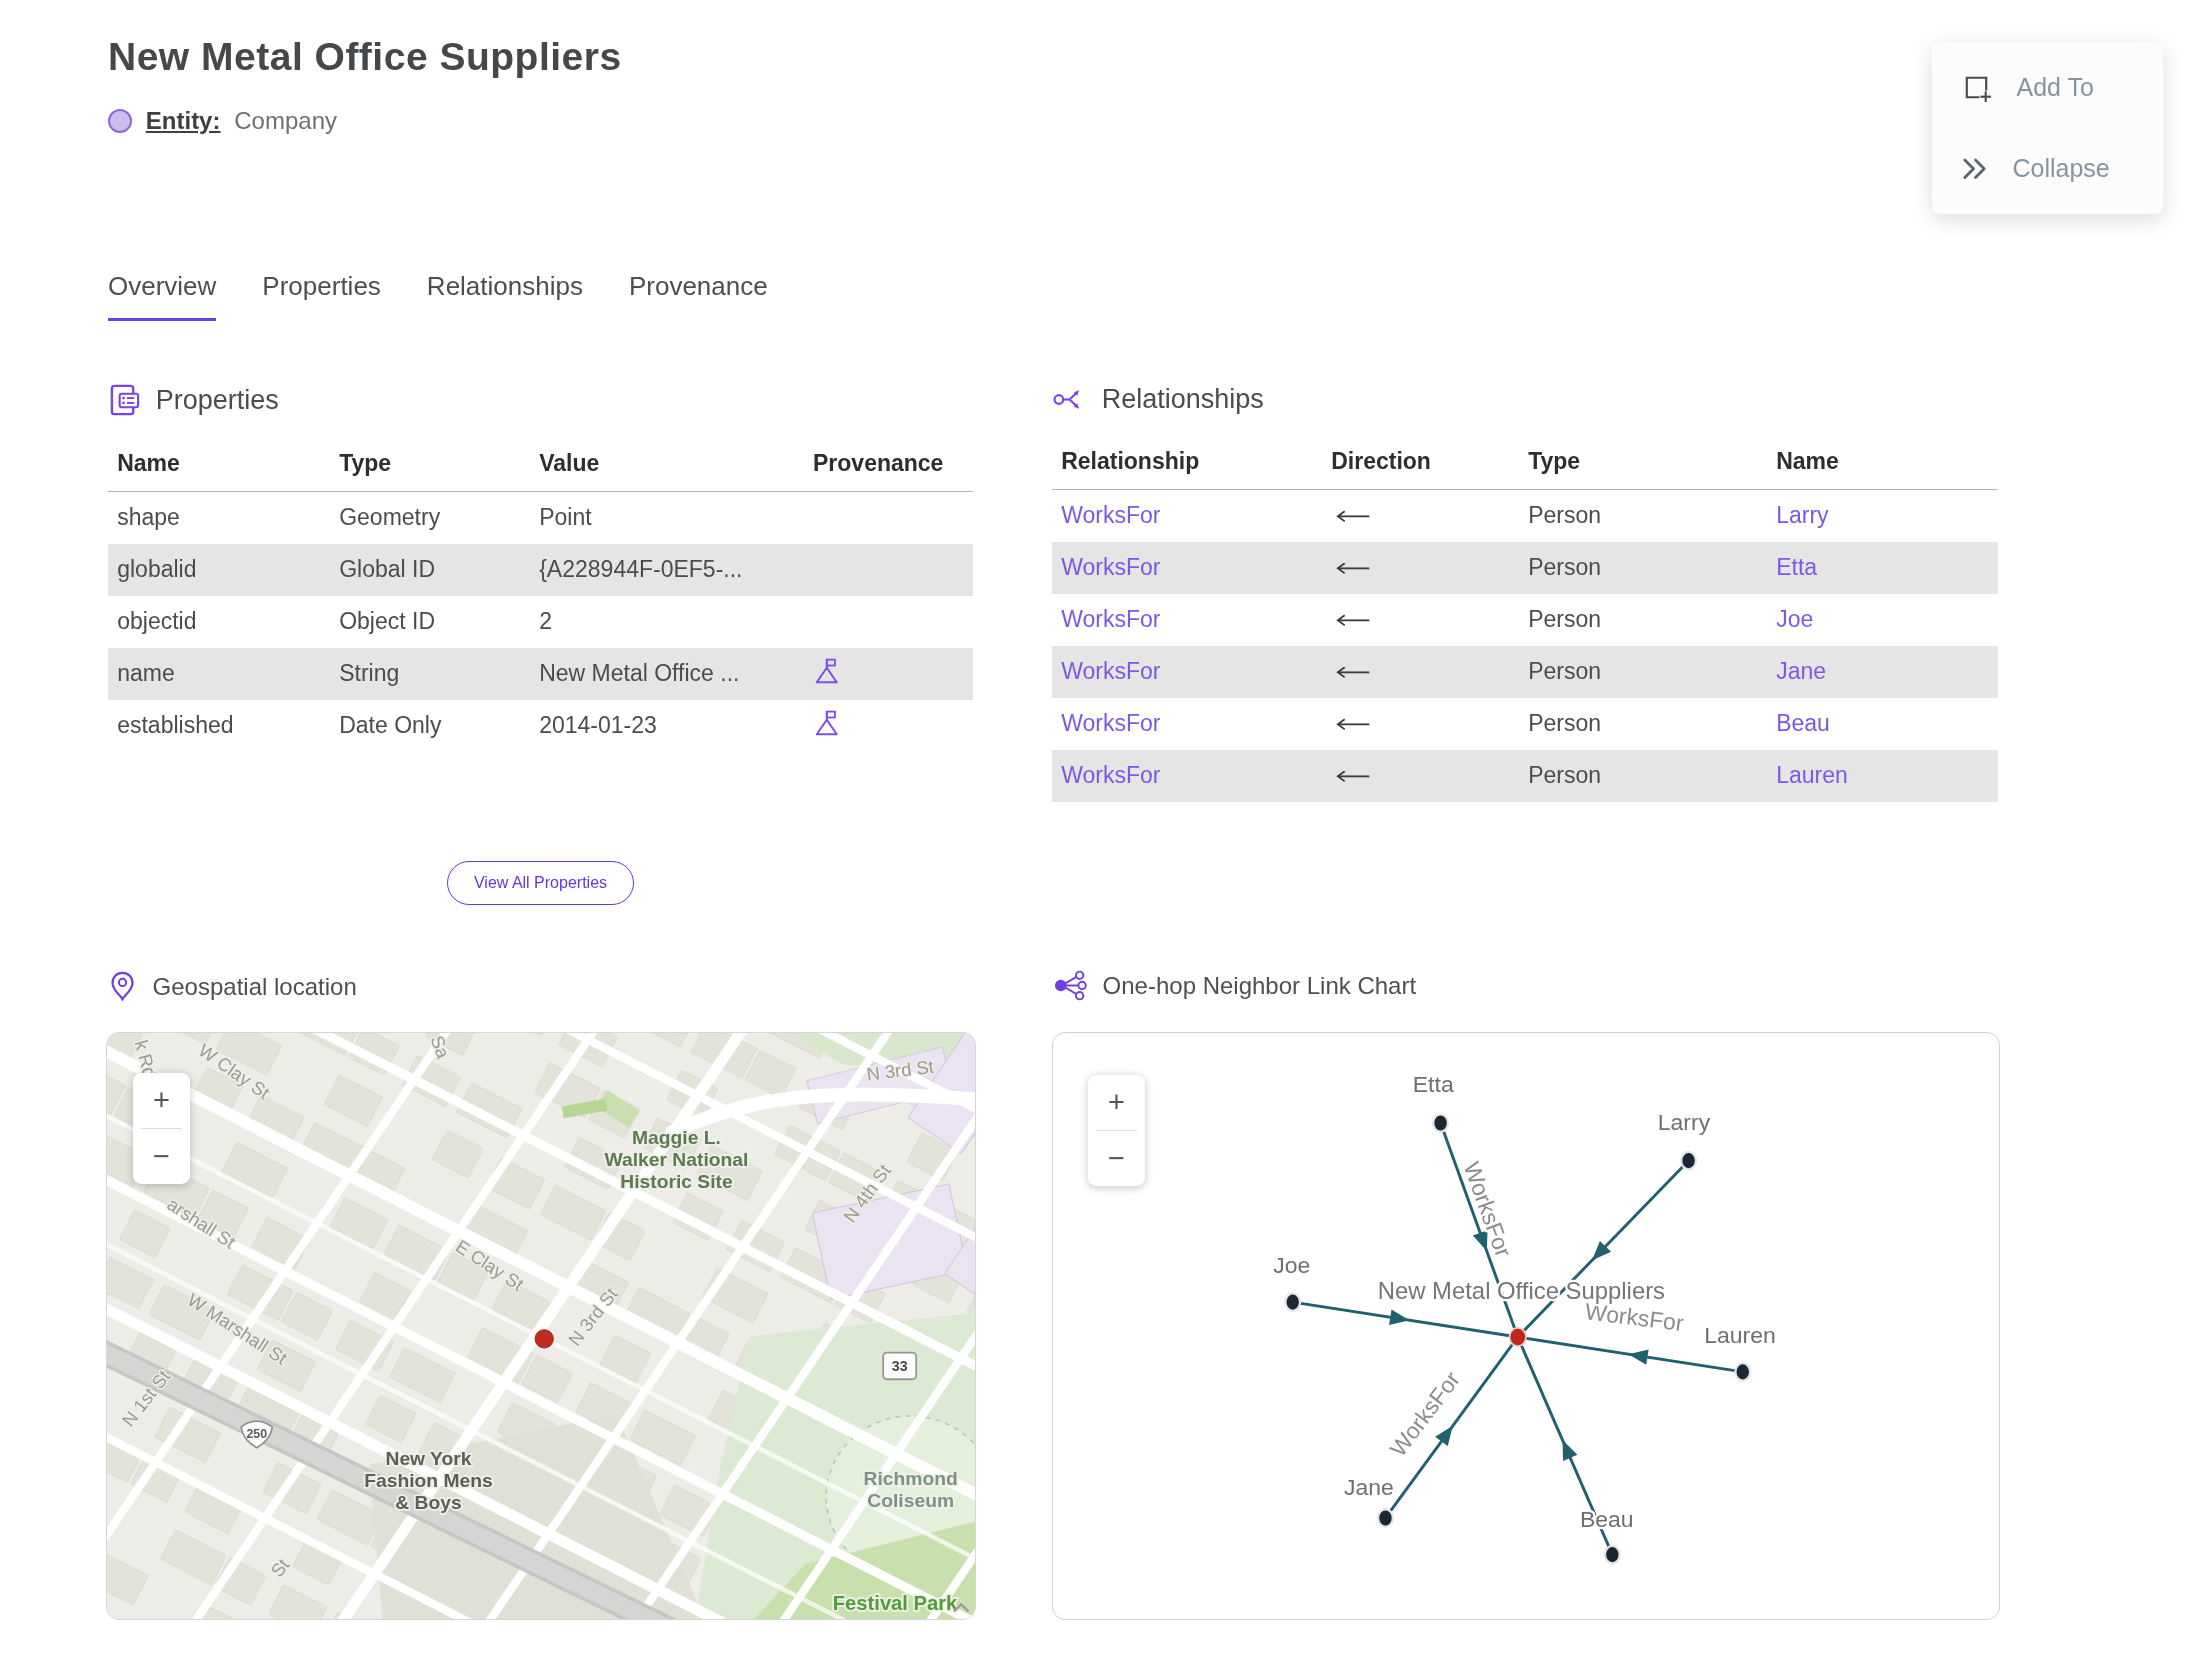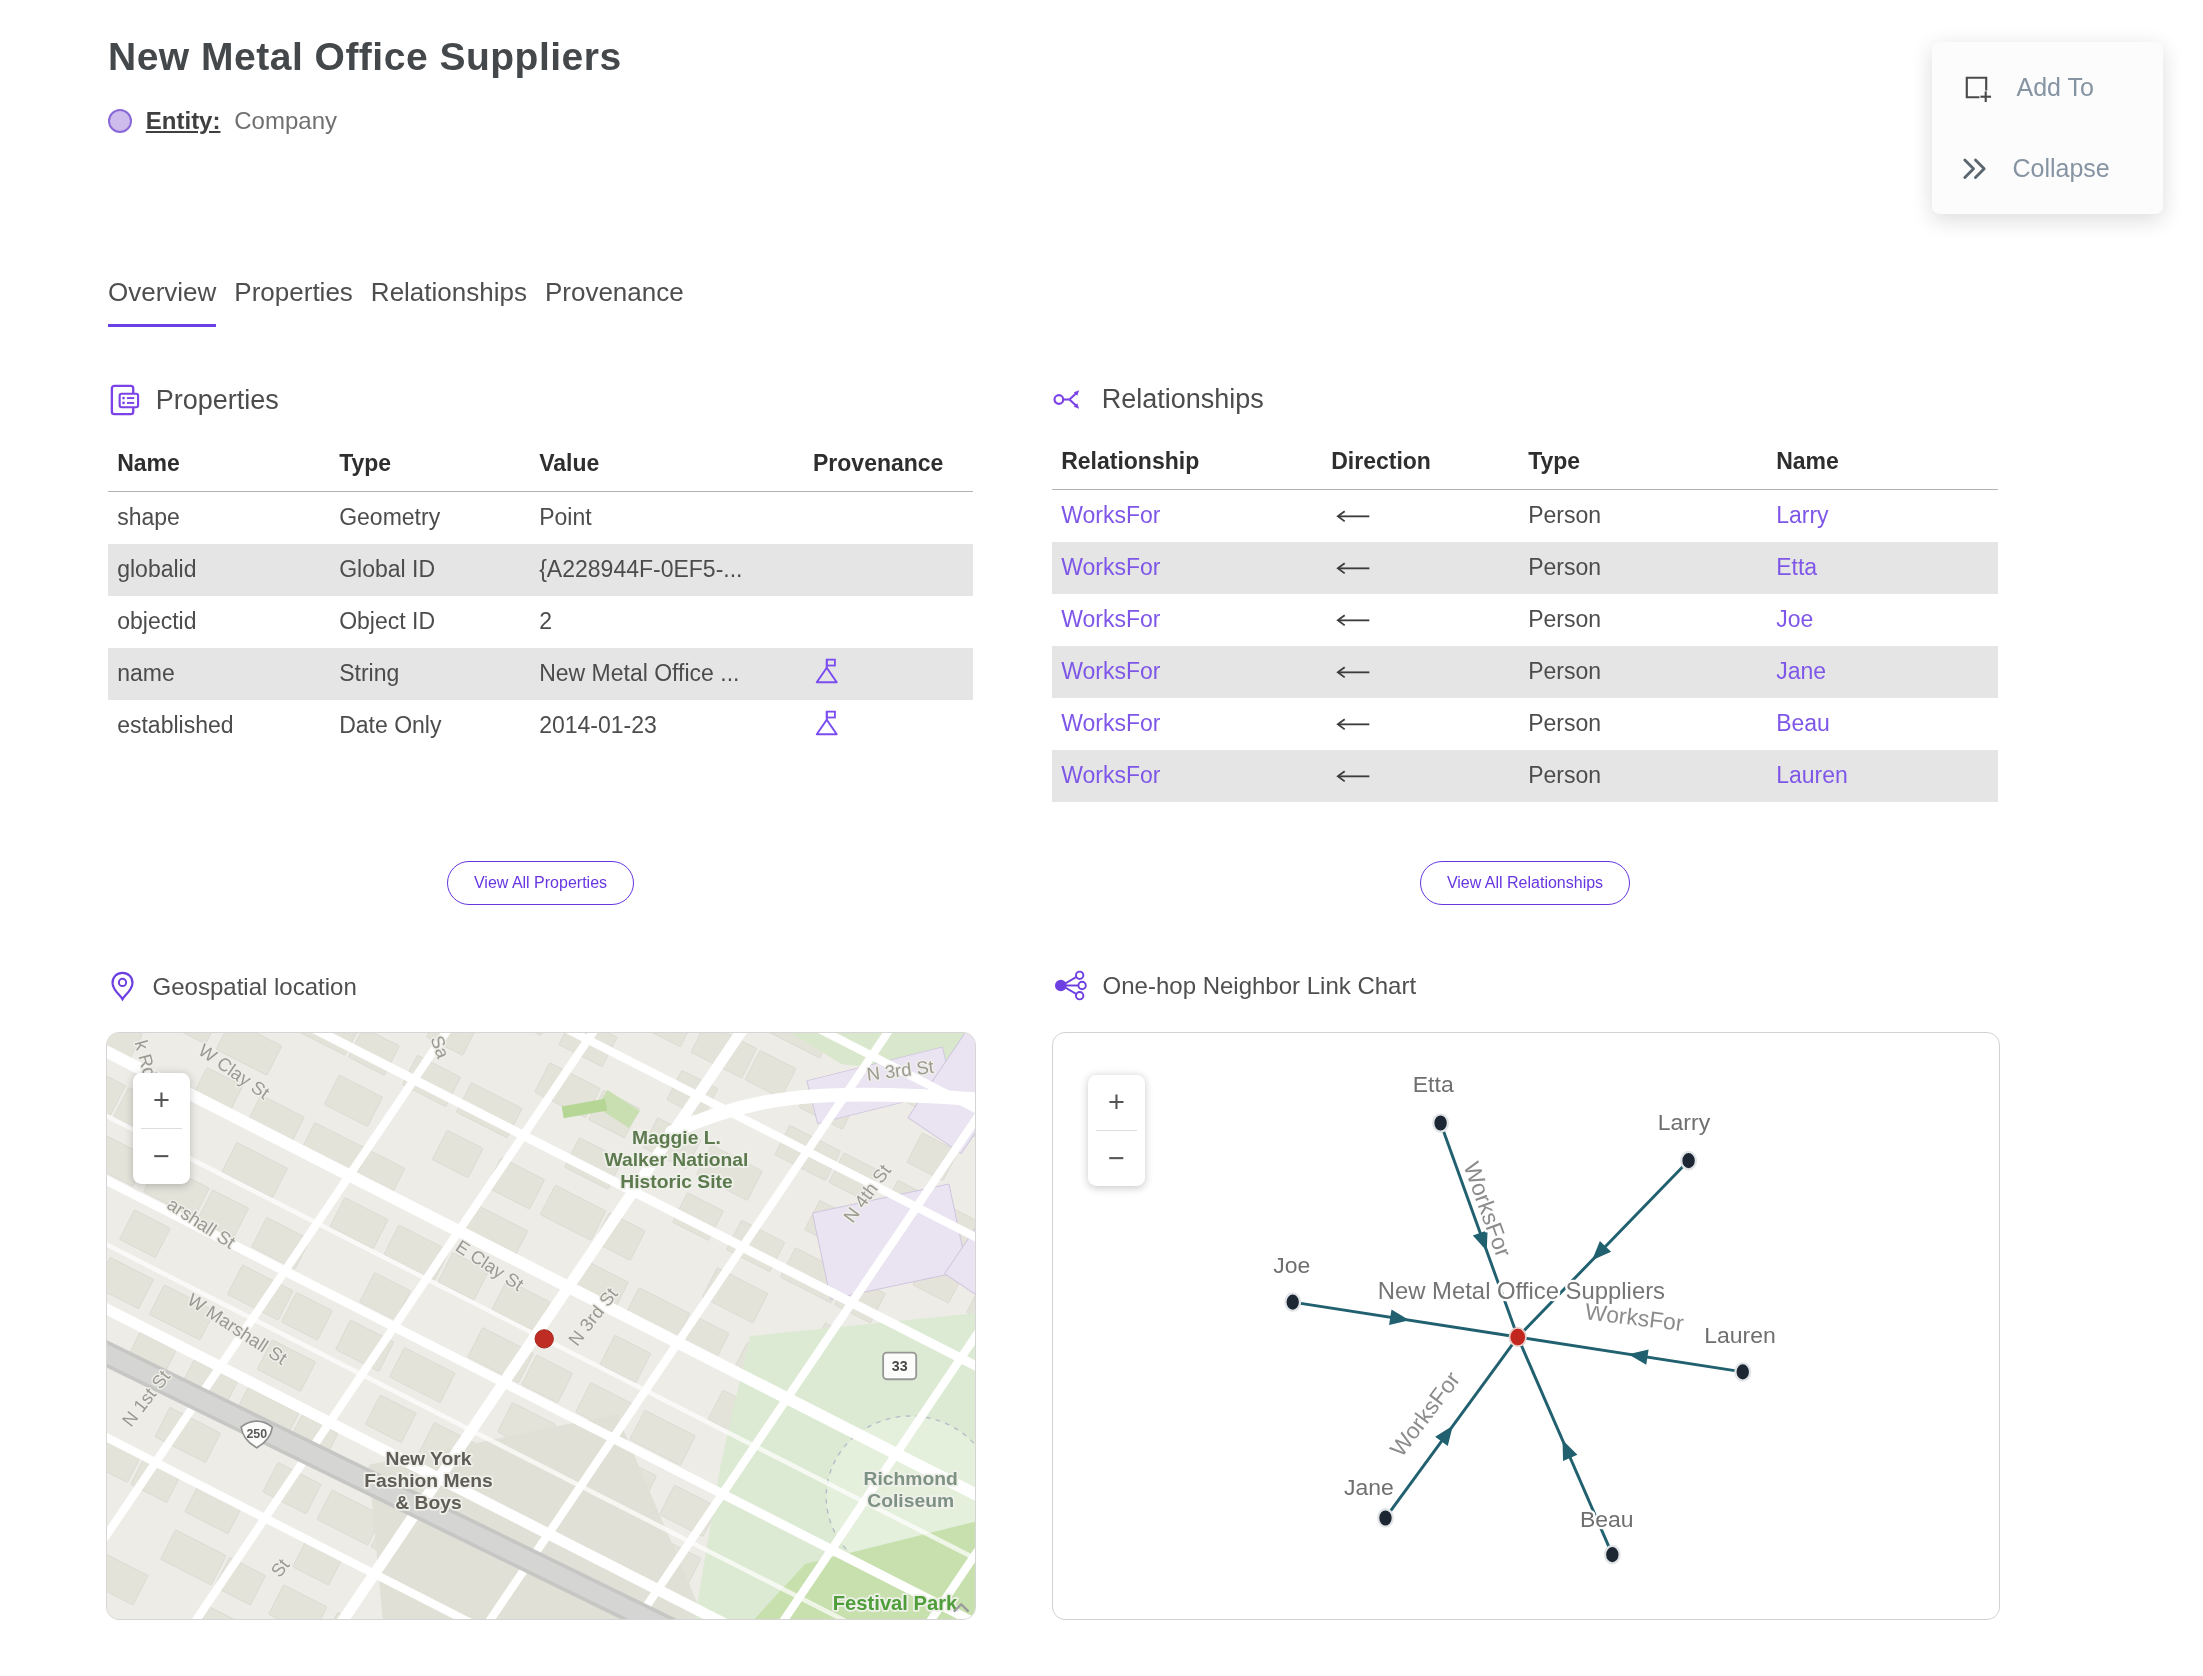--- a/index.html
+++ b/index.html
@@ -13,21 +13,21 @@
   .entity-dot{width:24px;height:24px;border-radius:50%;background:#cdbcec;border:2.8px solid #8a68d8;box-sizing:border-box;}
   .entity-label{font-size:24px;font-weight:700;color:#3f3f3f;text-decoration:underline;}
   .entity-type{font-size:24px;color:#707070;}
 
   
   .float-actions{position:absolute;left:1932px;top:42px;width:231px;padding:18.4px 0 20px;background:#fcfcfc;border-radius:7.3px;box-shadow:0 5.5px 22px rgba(0,0,0,.14);display:flex;flex-direction:column;gap:27.5px;}
   .fa-btn{display:flex;align-items:center;gap:24px;padding:11px 9.2px 11px 27.5px;background:none;border:none;font-size:25px;color:#8593a2;cursor:pointer;font-family:inherit;text-align:left;}
   .fa-btn svg{flex:0 0 auto;}
 
   
-  .tabs{position:absolute;left:108px;top:277px;display:flex;gap:18px;}
+  .tabs{position:absolute;left:108px;top:271px;display:flex;gap:46px;}
   .tab{font-size:26px;color:#4e4e4e;padding-bottom:15.6px;border-bottom:3.7px solid transparent;cursor:pointer;}
   .tab.active{border-bottom-color:#6a3fe4;}
 
   
   .col{position:absolute;top:384px;}
   .col-props{left:108px;width:865px;}
   .col-rels{left:1052px;width:946px;}
   .sec-head{display:flex;align-items:center;gap:14.7px;font-size:27px;color:#4c4c4c;margin-bottom:33px;}
   .t-head{display:flex;font-weight:700;font-size:23px;color:#2e2e2e;padding-bottom:13.8px;border-bottom:1.8px solid #b2b2b2;}
   .t-row{display:flex;align-items:center;height:52px;font-size:23px;color:#4c4c4c;}
@@ -251,23 +251,20 @@
   </svg>
 </span>
           <span class="bc rc3">Person</span>
           <span class="bc rc4"><span class="link">Lauren</span></span>
         </div>
       </div>
   </div>
 
   <div class="view-wrap vw-props">
     <button class="view-all">View All Properties</button>
-  </div>
-  <div class="view-wrap vw-rels">
-    <button class="view-all">View All Relationships</button>
   </div>
 
   <div class="sub-head sh-geo">
     <svg width="29" height="33" viewBox="0 0 32 36">
       <path d="M16 3 C9.4 3 5 8 5 14 c0 8 9 14 11 18 c2 -4 11 -10 11 -18 C27 8 22.6 3 16 3 Z" fill="none" stroke="#6d3fe0" stroke-width="2.4"></path>
       <circle cx="16" cy="13.5" r="4" fill="none" stroke="#6d3fe0" stroke-width="2.2"></circle>
     </svg>
     <span>Geospatial location</span>
   </div>
   <div class="sub-head sh-chart">

